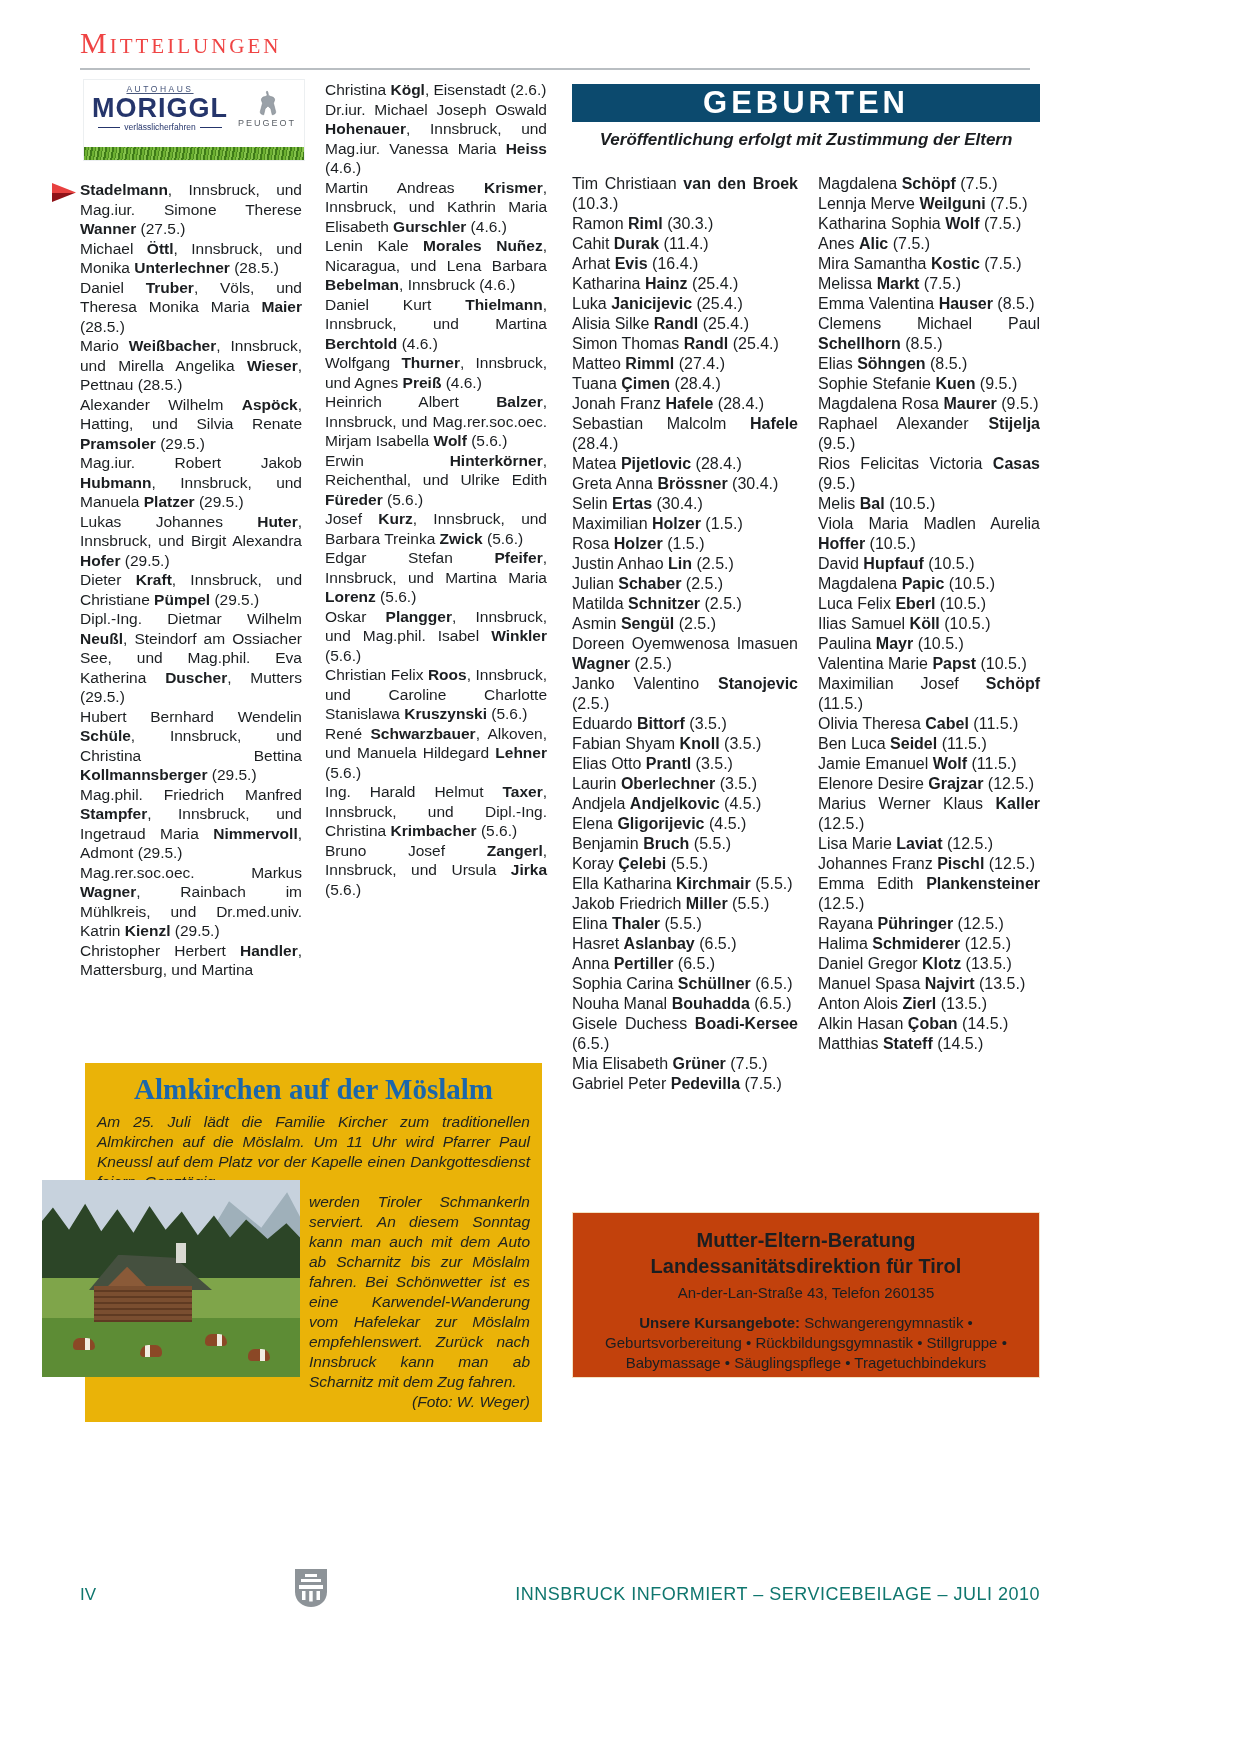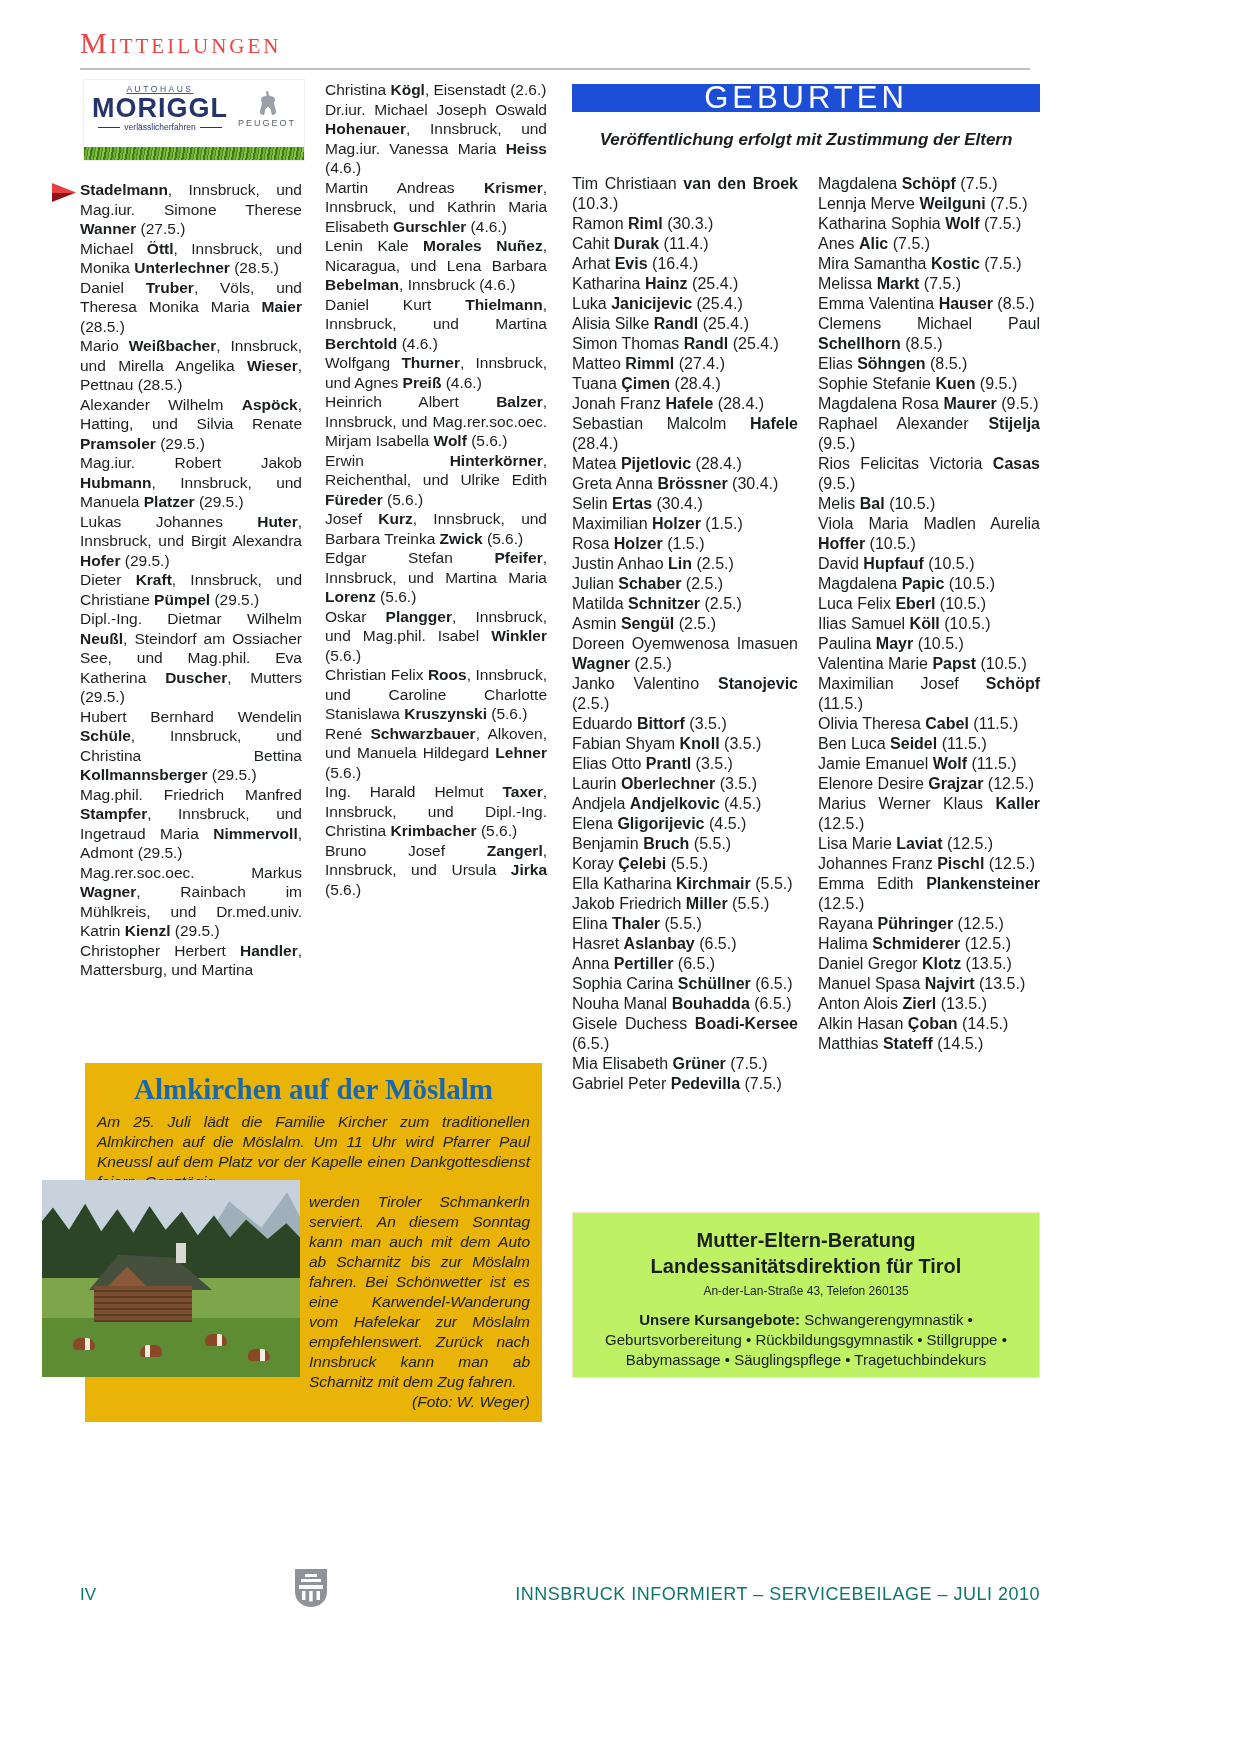--- a/index.html
+++ b/index.html
@@ -26,23 +26,23 @@
   .red-arrow{position:absolute;left:52px;top:183px;width:24px;height:19px;
              background:linear-gradient(180deg,#e8403f 0 50%,#8f1218 50% 100%);
              clip-path:polygon(0 0,100% 50%,0 100%);}
   
   .col{position:absolute;text-align:justify;z-index:1;}
   .marr{font-size:15.5px;line-height:19.5px;}
   .birth{font-size:16px;line-height:20px;}
   .entry{margin:0;}
   .bold{font-weight:bold;}
   
-  .gb-bar{position:absolute;left:572px;top:84px;width:468px;height:28px;background:#1d4ed8;
+  .gb-bar{position:absolute;left:572px;top:84px;width:468px;height:38px;background:#0c4a6e;
           display:flex;align-items:center;justify-content:center;color:#fff;font-size:31px;
-          letter-spacing:4px;font-weight:400;}
+          letter-spacing:4px;font-weight:700;}
   .gb-sub{position:absolute;left:572px;top:130px;width:468px;text-align:center;
           font-weight:bold;font-style:italic;font-size:17px;}
   
   .alm-box{position:absolute;left:85px;top:1063px;width:457px;min-height:317px;background:#eab308;
            padding:8px 12px 10px 12px;box-sizing:border-box;z-index:2;}
   .alm-title{text-align:center;font-family:"Liberation Serif",serif;font-weight:bold;
              font-size:29px;color:#1b67ab;margin:2px 0 6px 0;}
   .alm-body{font-size:15.5px;line-height:20px;font-style:italic;color:#20241f;}
   .alm-b1{text-align:justify;}
   .alm-b2{text-align:justify;margin-left:212px;}
@@ -57,25 +57,25 @@
   .ph-hut-roof{position:absolute;left:14%;top:38%;width:52%;height:18%;background:#45503f;
           clip-path:polygon(8% 100%,30% 0,72% 8%,100% 100%);}
   .ph-hut-body{position:absolute;left:20%;top:54%;width:38%;height:18%;
           background:repeating-linear-gradient(#7a4e30 0 4px,#5f3a22 4px 6px);}
   .ph-hut-gable{position:absolute;left:24%;top:44%;width:18%;height:12%;background:#8a5a38;
           clip-path:polygon(0 100%,50% 0,100% 100%);}
   .ph-chimney{position:absolute;left:52%;top:32%;width:4%;height:10%;background:#d9d9d2;}
   .cow{position:absolute;width:22px;height:12px;border-radius:7px 9px 4px 4px;
        background:linear-gradient(90deg,#8b4826 0 55%,#f2ede2 55% 78%,#8b4826 78% 100%);}
   
-  .ber-box{position:absolute;left:572px;top:1212px;width:468px;height:166px;background:#bef264;
+  .ber-box{position:absolute;left:572px;top:1212px;width:468px;height:166px;background:#c2410c;
            box-sizing:border-box;text-align:center;padding-top:15px;z-index:2;
            box-shadow:0 0 0 1px #f3e3c4 inset;}
   .ber-t{font-size:20px;font-weight:bold;line-height:26px;}
-  .ber-a{font-size:12px;margin-top:5px;}
+  .ber-a{font-size:15px;margin-top:5px;}
   .ber-c{font-size:15px;line-height:20px;width:446px;margin:12px auto 0 auto;}
   
   .foot{position:absolute;color:#0f766e;}
   .foot-iv{left:80px;top:1585px;font-size:17px;}
   .foot-right{left:400px;top:1584px;width:640px;text-align:right;font-size:18px;letter-spacing:0.5px;}
   .foot-crest{position:absolute;left:294px;top:1568px;}
 </style>
 </head>
 <body>
 

